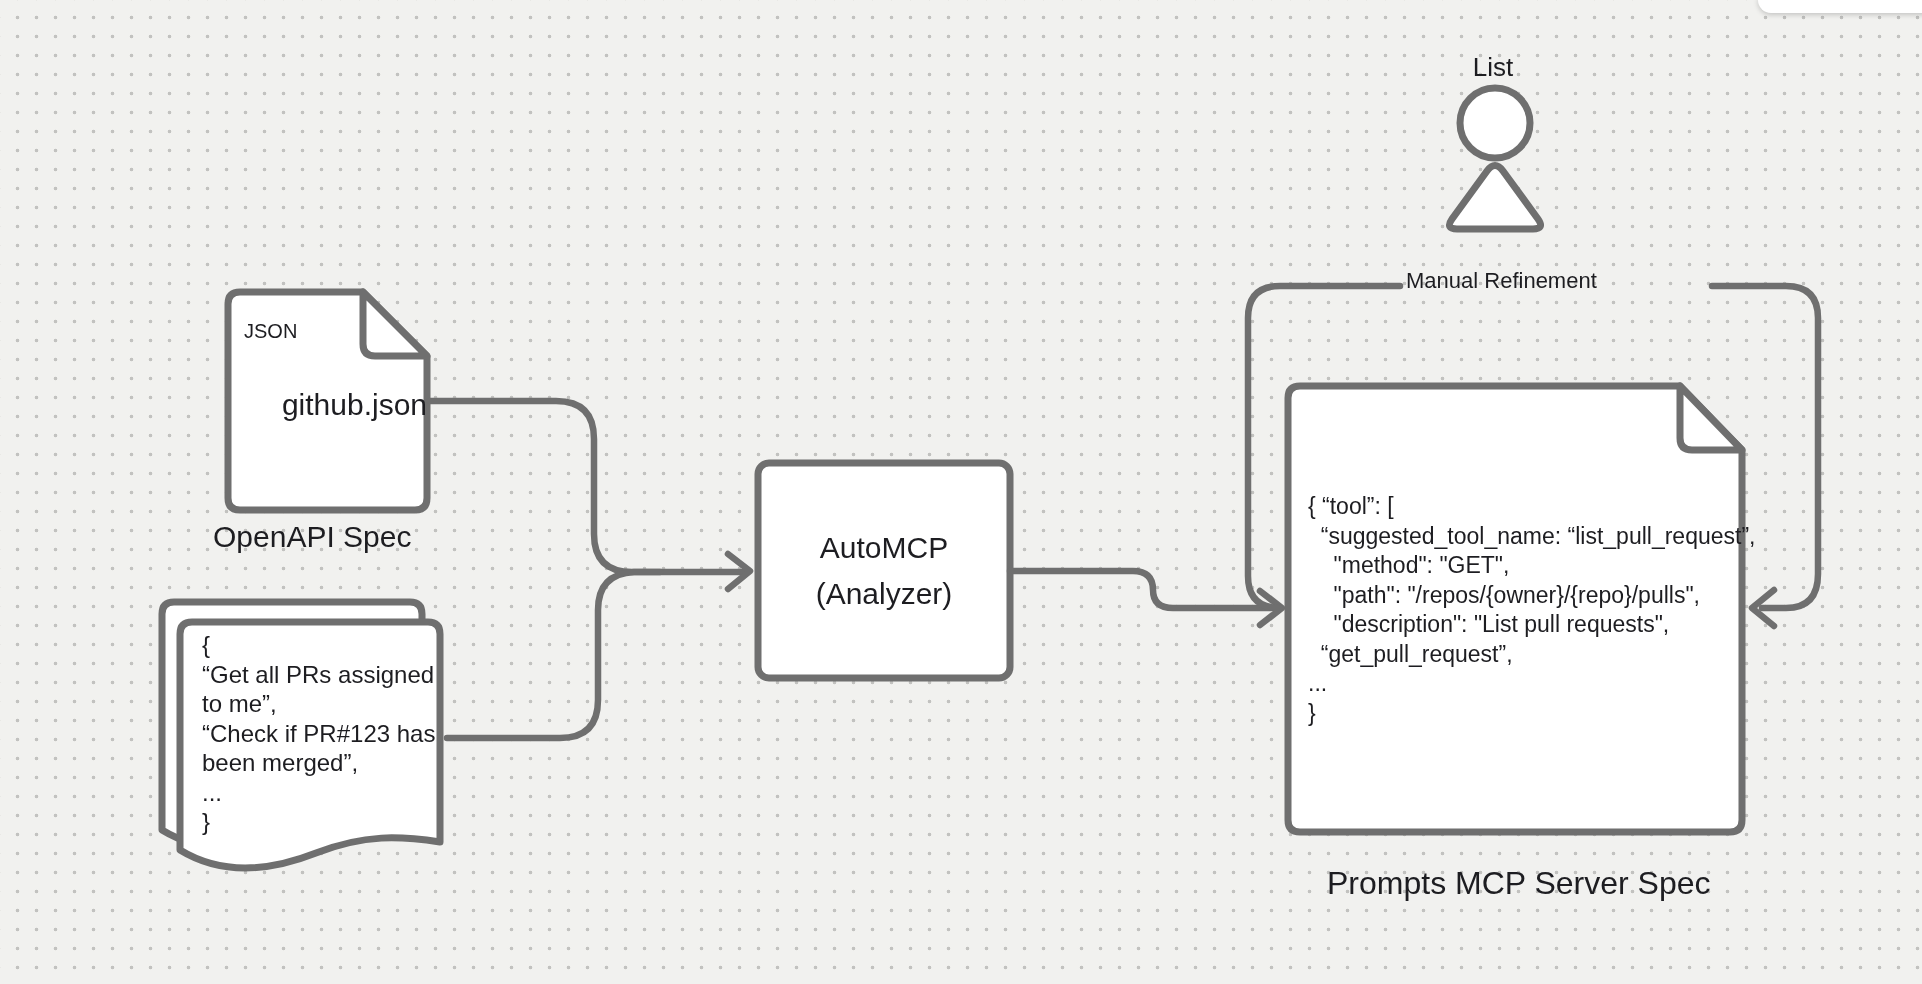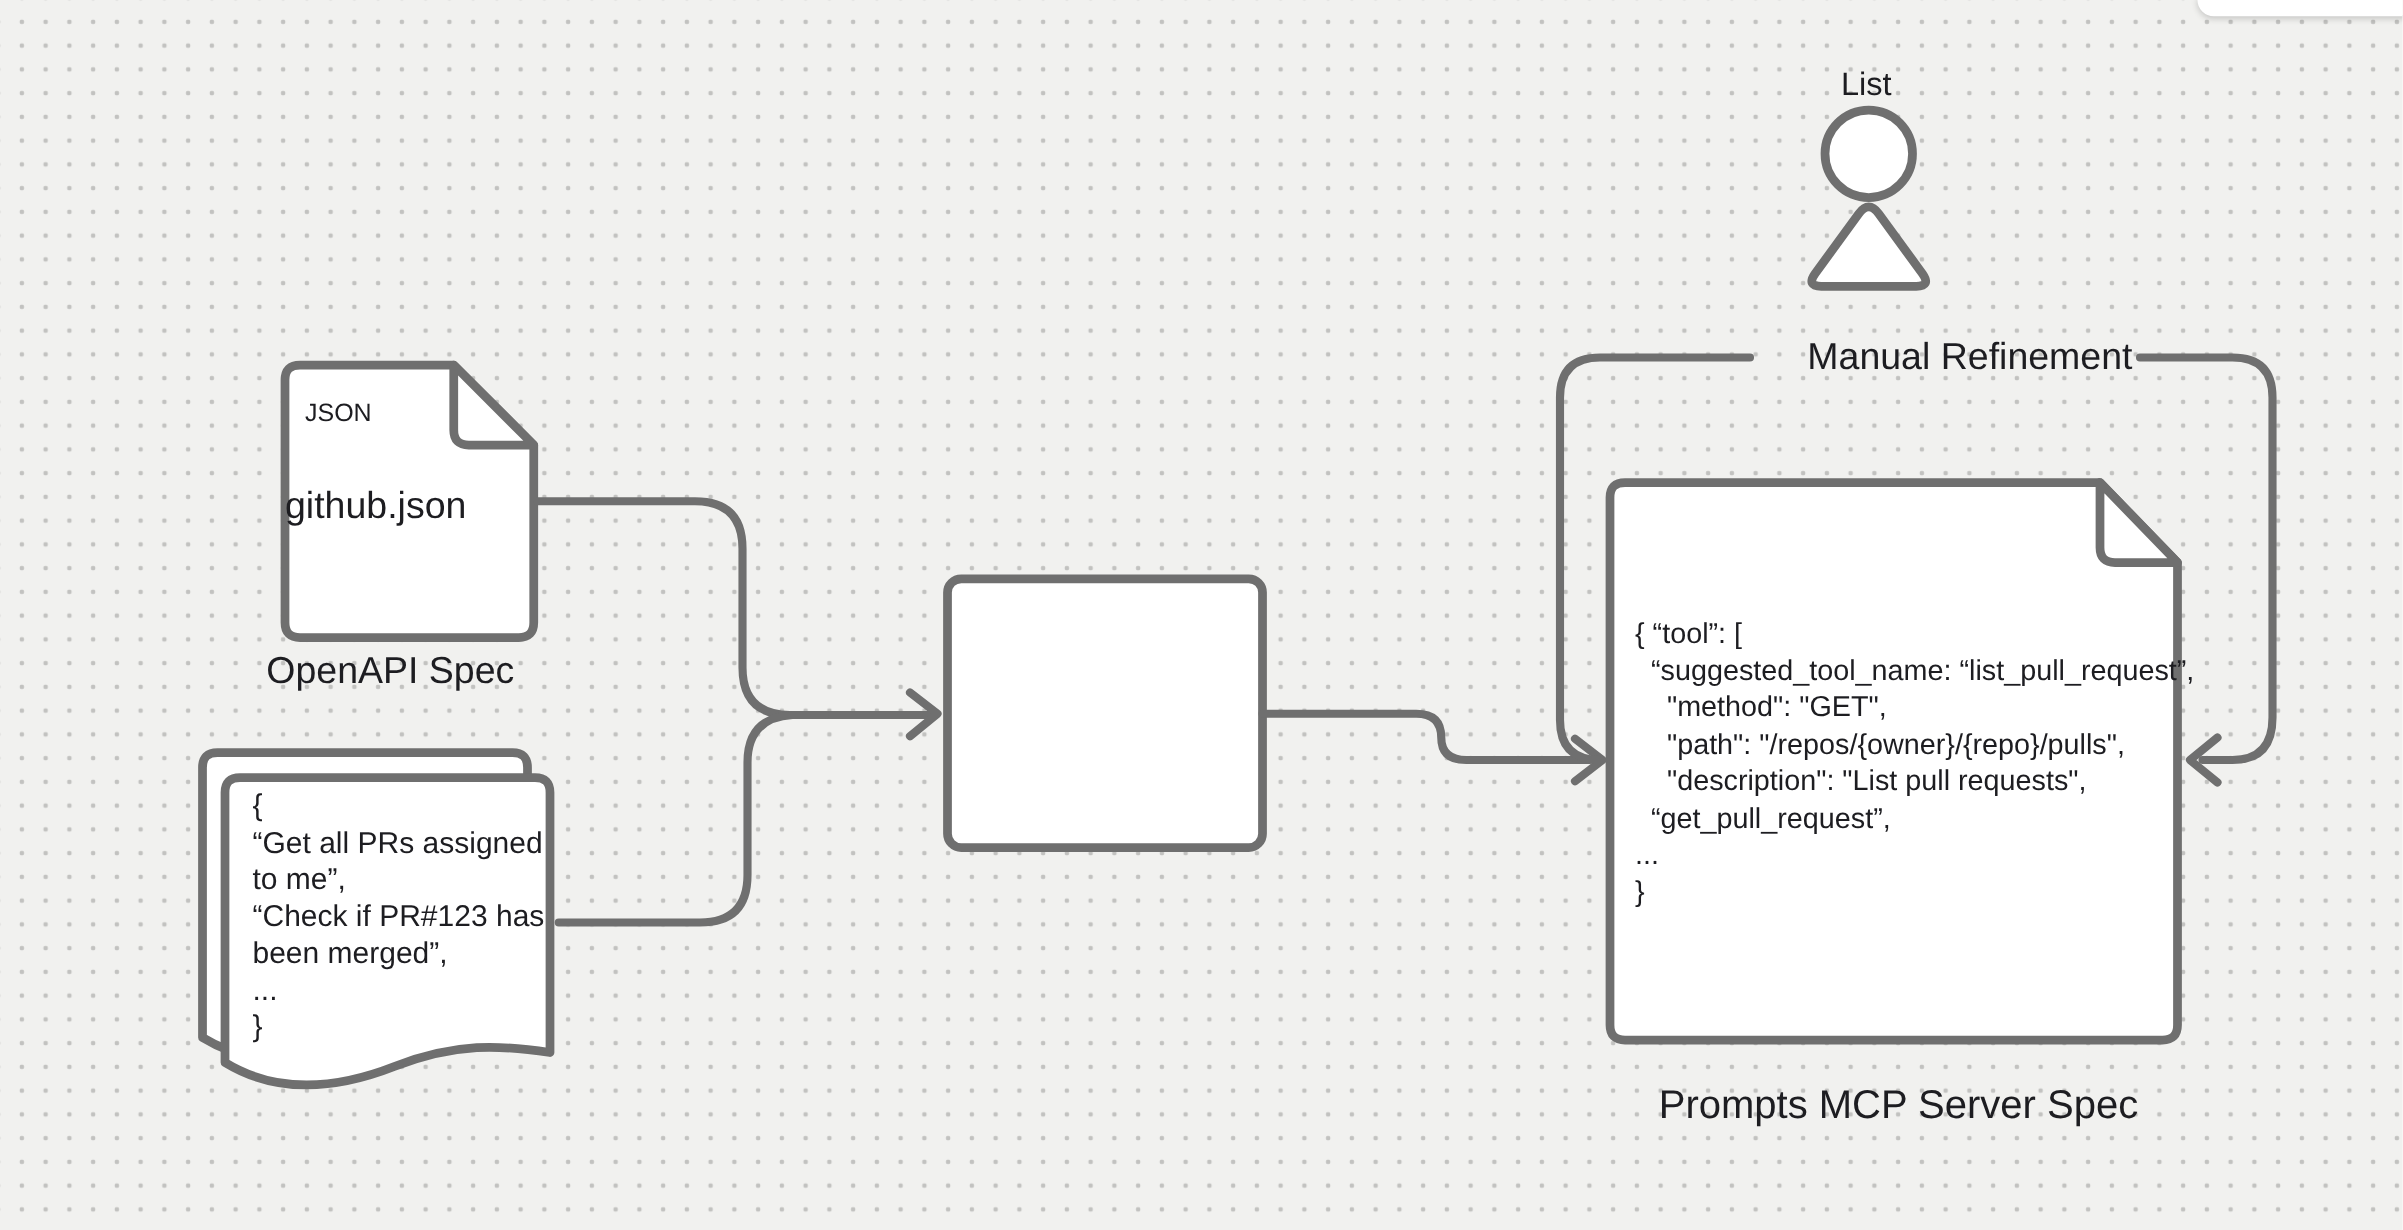--- a/index.html
+++ b/index.html
@@ -43,32 +43,32 @@
     stroke-linecap: round;
     stroke-linejoin: round;
   }
   .txt {
     position: absolute;
     color: var(--ink);
     white-space: pre;
     line-height: 1.2;
   }
   .badge        { left: 244px; top: 319px; font-size: 20px; }
-  .filename     { left: 228px; top: 387px; width: 199px; text-align: left; font-size: 30px; }
+  .filename     { left: 228px; top: 387px; width: 199px; text-align: right; font-size: 30px; }
   .cap-openapi  { left: 213px; top: 519px; font-size: 30px; text-align: right; }
   .usecase-body { left: 202px; top: 630px; font-size: 24px; line-height: 29.5px; }
   .cap-usecase  { left: 205px; top: 911px; font-size: 30px; }
   .automcp-label{
     left: 758px; top: 463px; width: 252px; height: 215px;
     display: flex; align-items: center; justify-content: center;
     text-align: center; font-size: 30px; line-height: 46px;
     white-space: pre-line; position: absolute; color: var(--ink);
   }
   .user-label   { left: 1413px; top: 52px;  width: 160px; text-align: center; font-size: 26px; }
-  .loop-label   { left: 1406px; top: 268px; width: 300px; text-align: right; font-size: 30px; }
+  .loop-label   { left: 1406px; top: 268px; width: 300px; text-align: left; font-size: 22px; }
   .mcp-body     { left: 1308px; top: 492px; font-size: 23px; line-height: 29.5px; }
   .cap-mcp      { left: 1327px; top: 864px; font-size: 32px; }
   .top-panel {
     position: absolute;
     top: -3px; right: -4px;
     width: 168px; height: 16px;
     background: #ffffff;
     border-bottom-left-radius: 13px;
     box-shadow: 0 2px 5px rgba(0,0,0,0.18);
   }
@@ -129,20 +129,22 @@
   <div class="txt cap-openapi">OpenAPI Spec</div>
 
   <div class="txt usecase-body">{
 “Get all PRs assigned
 to me”,
 “Check if PR#123 has
 been merged”,
 ...
 }</div>
 
+  <div class="automcp-label">AutoMCP
+(Analyzer)</div>
 
   <div class="txt user-label">List</div>
 
   <div class="txt loop-label">Manual Refinement</div>
 
   <div class="txt mcp-body">{ “tool”: [
   “suggested_tool_name: “list_pull_request”,
     "method": "GET",
     "path": "/repos/{owner}/{repo}/pulls",
     "description": "List pull requests",

